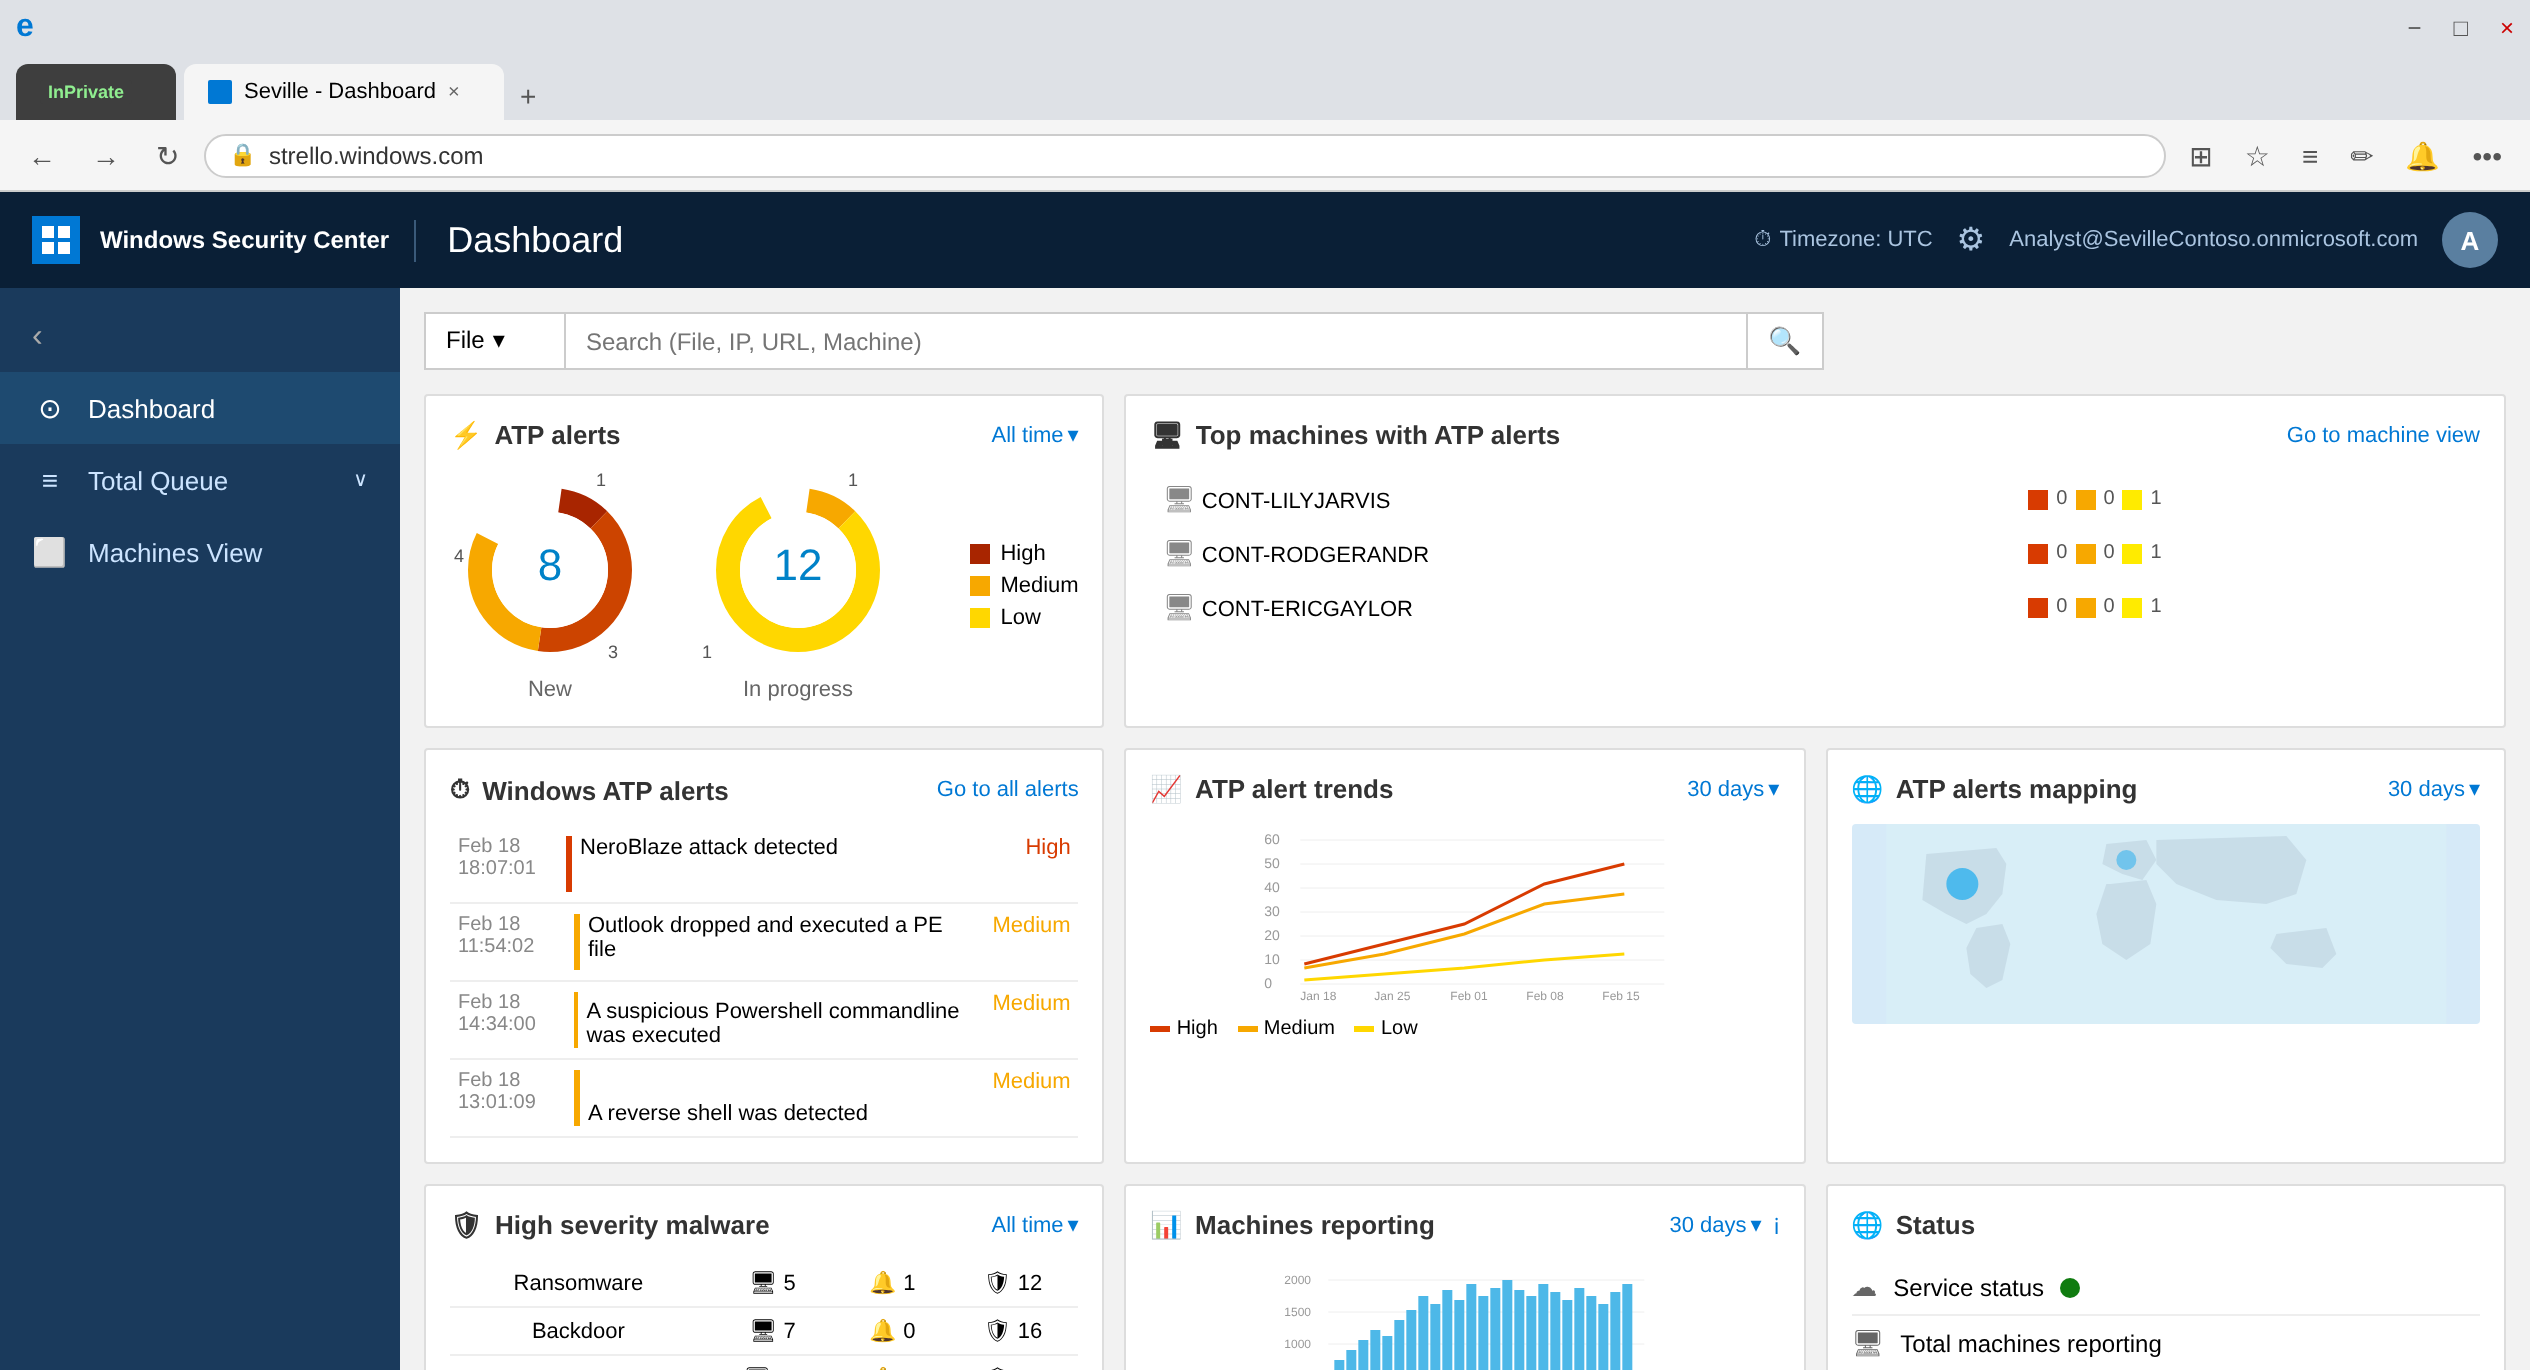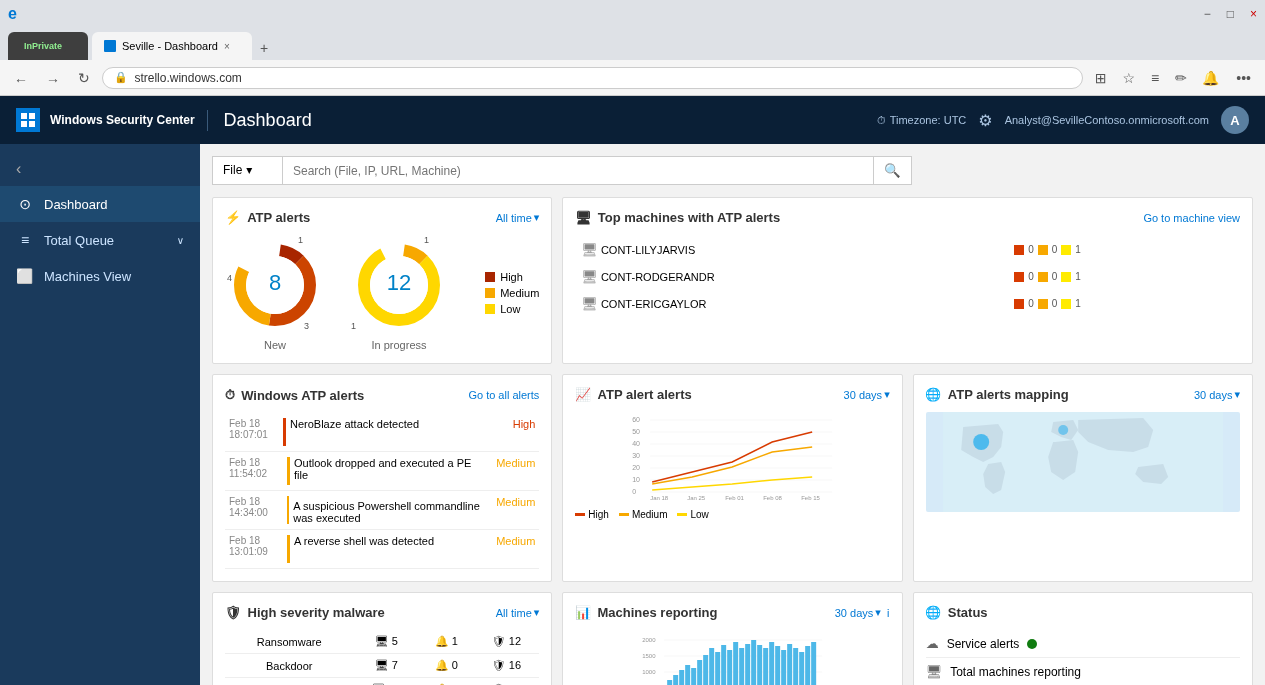--- a/index.html
+++ b/index.html
@@ -385,36 +385,36 @@
                     <div style="width:3px;background:#f7a800;min-height:28px;"></div>
                     <span style="font-size:11px;">A suspicious Powershell commandline was executed</span>
                   </div>
                     </td>
                   <td class="alert-severity severity-medium">Medium</td>
                 </tr>
                 <tr>
                   <td class="alert-date" style="white-space:pre-line;font-size:10px;color:#888;">Feb 18
 13:01:09</td>
                   <td>
-                      <div style="display:flex;gap:4px;align-items:flex-start;">
+                      <div style="display:flex;gap:4px;align-items:flex-end;">
                     <div style="width:3px;background:#f7a800;min-height:28px;"></div>
                     <span style="font-size:11px;">A reverse shell was detected</span>
                   </div>
                     </td>
                   <td class="alert-severity severity-medium">Medium</td>
                 </tr>
               </tbody>
             </table>
           </div>
 
           <div class="card">
             <div class="card-header">
               <span class="card-title">
                 <span>📈</span>
-                <span>ATP alert alerts</span>
+                <span>ATP alert trends</span>
               </span>
               <span class="card-filter">
                 <span>30 days</span>
                 <span>▾</span>
               </span>
             </div>
             
             <svg width="100%" height="90" viewBox="0 0 200 90" style="overflow:visible;">
 
               <text x="0" y="10" font-size="7" fill="#999">60</text>
@@ -594,21 +594,21 @@
           <div class="card">
             <div class="card-header">
               <span class="card-title">
                 <span>🌐</span>
                 <span>Status</span>
               </span>
             </div>
             <ul class="status-list">
               <li class="status-item">
                 <span class="status-icon">☁</span>
-                <span>Service alerts</span>
+                <span>Service status</span>
                 <span class="status-dot green"></span>
               </li>
               <li class="status-item">
                 <span class="status-icon">🖥</span>
                 <span>Total machines reporting</span>
                 <span class="status-value"></span>
               </li>
 
             </ul>
           </div>

